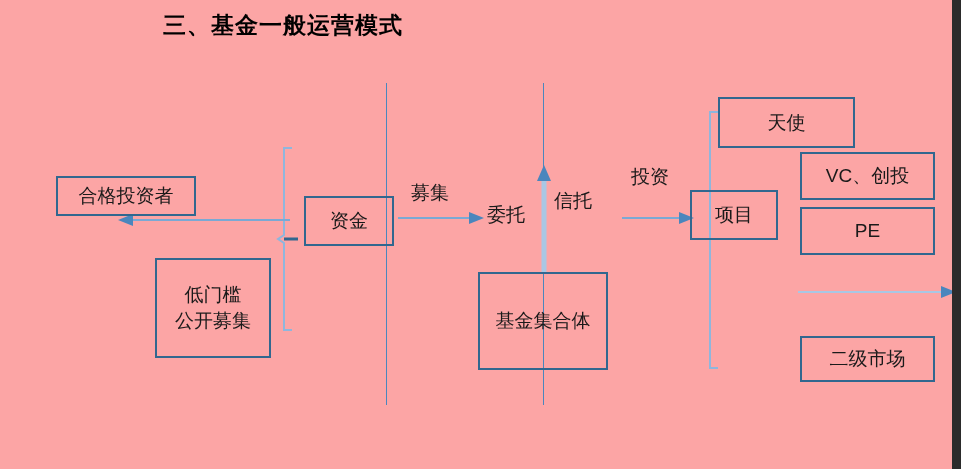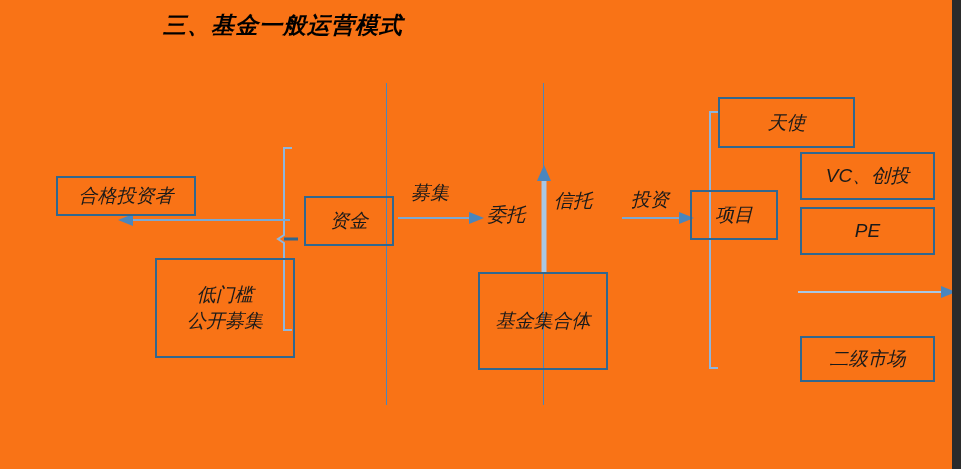--- a/index.html
+++ b/index.html
@@ -7,23 +7,22 @@
     padding: 0;
     background: #ffffff;
   }
   body {
     font-family: "Liberation Serif", "DejaVu Serif", serif;
   }
   #canvas {
     position: relative;
     width: 961px;
     height: 469px;
-    background: #f97316;
+    background: #fca5a5;
     overflow: hidden;
-    font-style: italic;
   }
   .right-edge-strip {
     position: absolute;
     top: 0;
     right: 0;
     width: 9px;
     height: 469px;
     background: #2b2b2b;
   }
   .title {
@@ -117,21 +116,21 @@
 
   <svg class="arrow-svg" style="left:798px; top:283px;" width="160" height="18" viewBox="0 0 160 18">
     <line x1="0" y1="9" x2="145" y2="9" stroke="#a9c7e4" stroke-width="2"></line>
     <polygon points="158,9 143,3 143,15" fill="#4a86bd"></polygon>
   </svg>
 
   <div class="box" style="left:56px; top:144px; width:140px; height:40px;margin-top:32px;">
     <span>合格投资者</span>
   </div>
 
-  <div class="box" style="left:155px; top:258px; width:140px; height:100px;">
+  <div class="box" style="left:155px; top:258px; width:116px; height:100px;">
     <span>低门槛
 公开募集</span>
   </div>
 
   <div class="box" style="left:304px; top:196px; width:90px; height:50px;">
     <span>资金</span>
   </div>
 
 
   <div class="box" style="left:690px; top:190px; width:88px; height:50px;">
@@ -154,17 +153,17 @@
     <span>PE</span>
   </div>
 
   <div class="box" style="left:800px; top:336px; width:135px; height:46px;">
     <span>二级市场</span>
   </div>
 
   <div class="label" style="left:411px; top:180px;">募集</div>
   <div class="label" style="left:487px; top:202px;">委托</div>
   <div class="label" style="left:554px; top:188px;">信托</div>
-  <div class="label" style="left:631px; top:187px;">投资</div>
+  <div class="label" style="left:631px; top:164px;">投资</div>
 
   <div class="right-edge-strip"></div>
 
 </div>
 
 </body></html>

